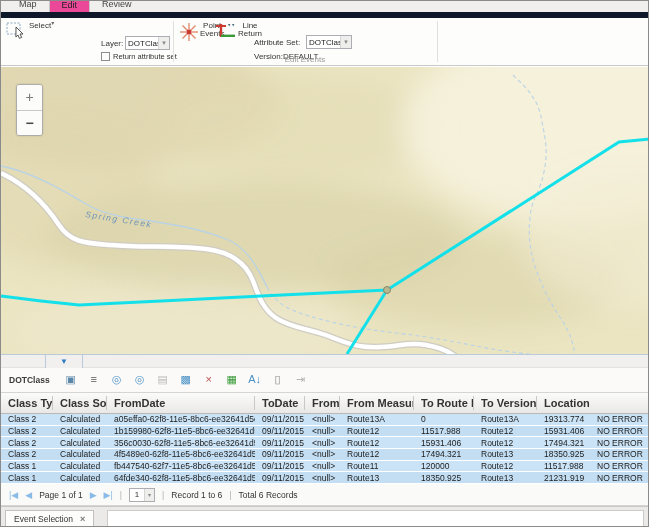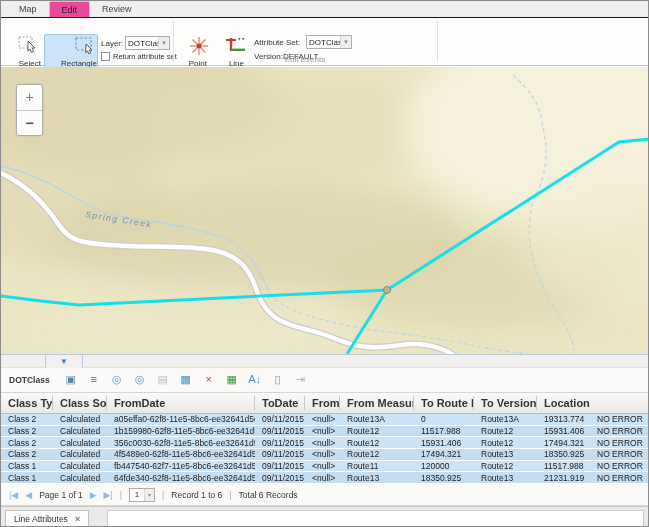--- a/index.html
+++ b/index.html
@@ -1,27 +1,27 @@
 <!DOCTYPE html>
 <html><head>
 <meta charset="utf-8">
 <style>
   * { margin:0; padding:0; box-sizing:border-box; }
   html,body { background:#fff; }
   body { font-family:"Liberation Sans", sans-serif; }
   .app { position:relative; width:649px; height:527px; border:1px solid #8b8b8b; background:#fff; overflow:hidden; }
 
   
-  .tabbar { position:absolute; left:0; top:0; right:0; height:17px; background:#f0efee; border-bottom:1px solid #0f172a; display:flex; align-items:flex-end; padding-left:6px; }
+  .tabbar { position:absolute; left:0; top:0; right:0; height:17px; background:#f0efee; border-bottom:6px solid #0f172a; display:flex; align-items:flex-end; padding-left:6px; }
   .tab { font-size:9px; color:#444; padding:3px 12px 3px 12px; height:16px; cursor:default; }
   .tab.active { background:#ec4899; border:1px solid #c9c8c6; border-bottom:none; border-radius:2px 2px 0 0; color:#222; }
 
   
   .ribbon { position:absolute; top:17px; left:0; right:0; height:48px; background:#fdfdfc; border-bottom:1px solid #c9c9c7; }
-  .bigbtn { position:absolute; top:16px; height:43px; display:flex; flex-direction:column; align-items:flex-end; justify-content:flex-start; font-size:8px; color:#333; text-align:center; border:1px solid transparent; border-radius:2px; }
+  .bigbtn { position:absolute; top:2px; height:43px; display:flex; flex-direction:row; align-items:flex-start; justify-content:flex-start; font-size:8px; color:#333; text-align:center; border:1px solid transparent; border-radius:2px; }
   .bigbtn .blabel { line-height:8px; margin-top:1px; white-space:pre-line; }
   .bigbtn .caret { font-size:6px; color:#666; line-height:5px; }
   .bigbtn.activebtn { background:#cce4f7; border:1px solid #9ec6e3; }
   .grouplabel { position:absolute; bottom:1px; font-size:8px; color:#9a9a9a; text-align:center; }
   .vdivider { position:absolute; top:3px; bottom:3px; width:1px; background:#e2e1df; }
   .rlabel { position:absolute; font-size:8px; color:#333; white-space:nowrap; }
   .dd { position:absolute; background:#fff; border:1px solid #abadb3; height:14px; display:flex; align-items:center; font-size:8px; color:#222; }
   .dd .ddtext { flex:1; padding:0 2px; white-space:nowrap; overflow:hidden; }
   .dd .ddarrow { width:11px; height:100%; background:#eeeeec; border-left:1px solid #d5d5d5; color:#8a8a8a; font-size:7px; display:flex; align-items:center; justify-content:center; }
   .cbx { position:absolute; width:9px; height:9px; background:#fff; border:1px solid #8e8e8e; }
@@ -84,30 +84,20 @@
       <span>
         <svg width="24" height="22" viewBox="0 0 24 22">
           <rect x="2" y="2" width="13" height="11" fill="none" stroke="#8aa8c0" stroke-width="1" stroke-dasharray="2,1.5"></rect>
           <path d="M11,6 l7,7 l-3,0 l1.7,3.4 l-2.2,1 l-1.6,-3.4 l-2,2 z" fill="#fff" stroke="#444" stroke-width="0.9"></path>
         </svg>
       </span>
       <span class="blabel">Select</span>
       <span class="caret">▾</span>
     </div>
 
-    <div class="bigbtn activebtn" style="left:43px;width:54px;">
-      <span>
-        <svg width="24" height="22" viewBox="0 0 24 22">
-          <rect x="3" y="3" width="15" height="12" fill="none" stroke="#7a93a8" stroke-width="1.2" stroke-dasharray="2.5,1.8"></rect>
-          <path d="M13,9 l6,6 l-2.6,0 l1.4,3 l-1.9,0.9 l-1.4,-3 l-1.8,1.8 z" fill="#fff" stroke="#444" stroke-width="0.9"></path>
-        </svg>
-      </span>
-      <span class="blabel">Rectangle</span>
-      <span class="caret">▾</span>
-    </div>
 
     <div class="rlabel" style="left:100px;top:21px;">Layer:</div>
     <div class="dd" style="left:124px;top:18px;width:45px;">
       <span class="ddtext">DOTClass</span>
       <span class="ddarrow">▾</span>
     </div>
     <div class="cbx" style="left:100px;top:34px;"></div>
     <div class="rlabel" style="left:112px;top:34px;font-size:7.5px;">Return attribute set</div>
     <div class="micons" style="left:100px;top:46px;">
         <span class="micon" style="color: rgb(91, 135, 168);">▣</span>
@@ -143,21 +133,21 @@
       <span>
         <svg width="24" height="22" viewBox="0 0 24 22">
           <line x1="7" y1="3" x2="7" y2="16" stroke="#cc3b2f" stroke-width="2.4"></line>
           <line x1="2" y1="5" x2="12" y2="5" stroke="#cc3b2f" stroke-width="2"></line>
           <line x1="7" y1="14.8" x2="21" y2="14.8" stroke="#3a9a3a" stroke-width="2.4"></line>
           <path d="M14,3 l2.4,0 l-1.2,2.4 z" fill="#4a6e7e"></path>
           <path d="M18,3 l2.4,0 l-1.2,2.4 z" fill="#4a6e7e"></path>
         </svg>
       </span>
       <span class="blabel">Line
-Spring</span>
+Return</span>
     </div>
 
     <div class="rlabel" style="left:253px;top:20px;">Attribute Set:</div>
     <div class="dd" style="left:305px;top:17px;width:46px;">
       <span class="ddtext">DOTClass</span>
       <span class="ddarrow">▾</span>
     </div>
     <div class="rlabel" style="left:253px;top:34px;">Version:DEFAULT</div>
     <div class="micons" style="left:253px;top:46px;gap:5px;">
         <span class="micon" style="color: rgb(192, 80, 77);">×</span>
@@ -337,19 +327,19 @@
       <span class="ddarrow">▾</span>
     </span>
     <span class="pgsep">|</span>
     <span>Record 1 to 6</span>
     <span class="pgsep">|</span>
     <span>Total 6 Records</span>
   </div>
 
   <div class="bottombar">
     <div class="btab">
-      <span>Line Attributes</span>
+      <span>Event Selection</span>
       <span class="closex">×</span>
     </div>
     <div class="bwell"></div>
   </div>
 
 </div>
 
 </body></html>

